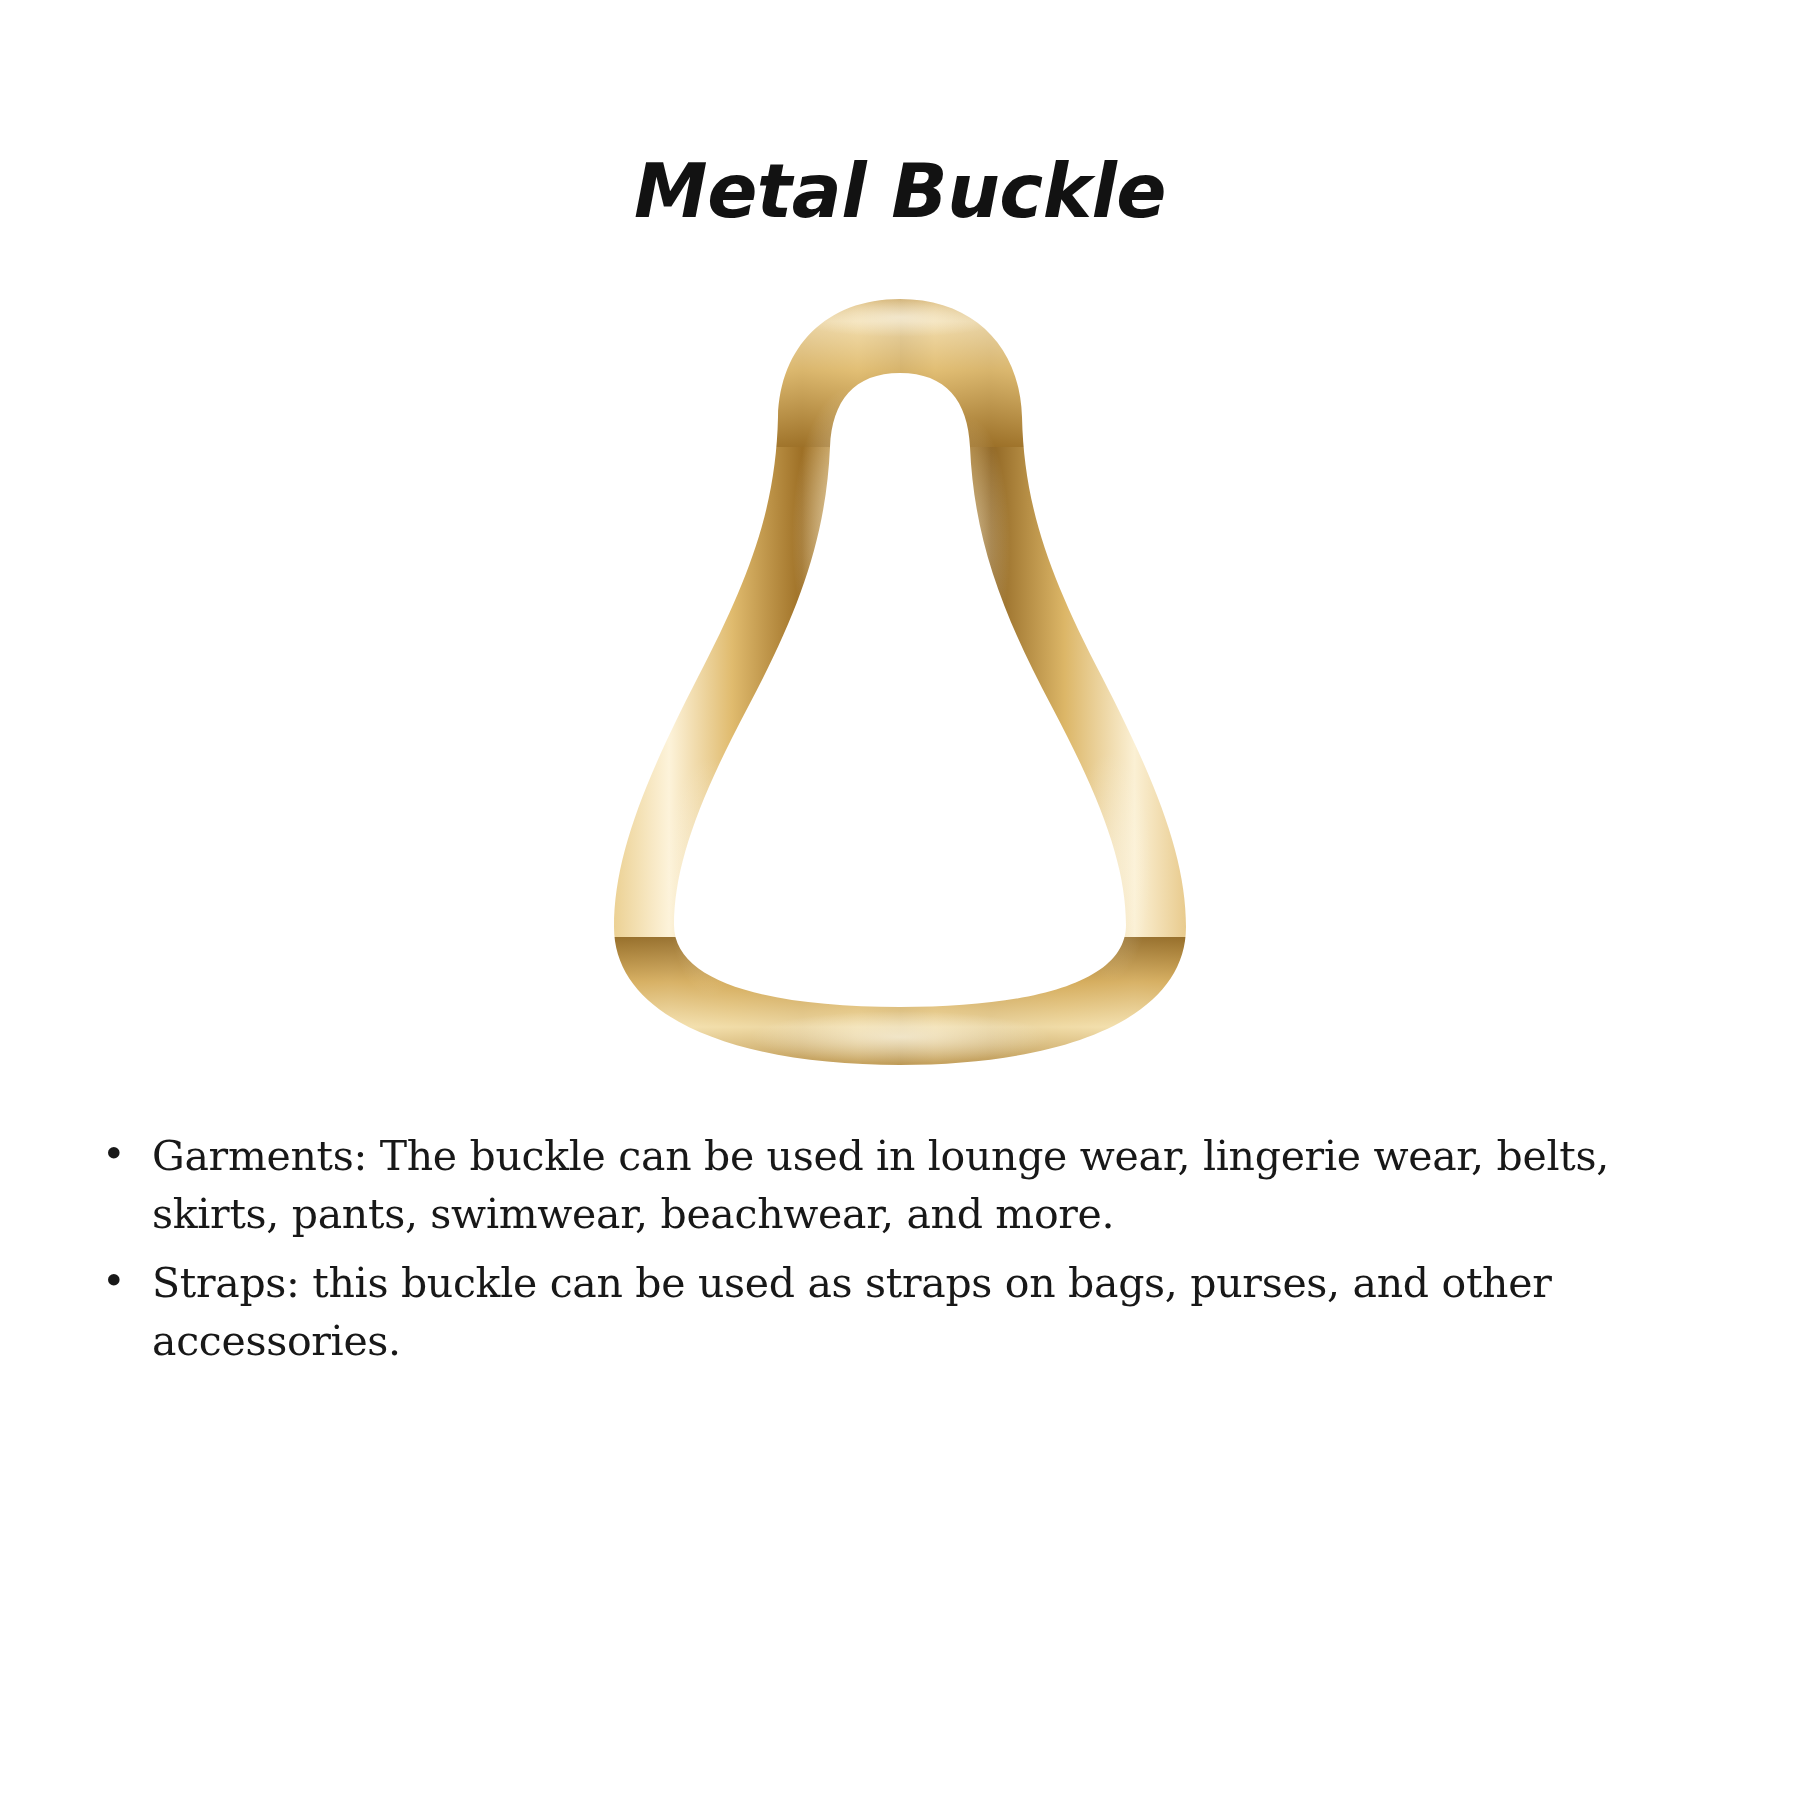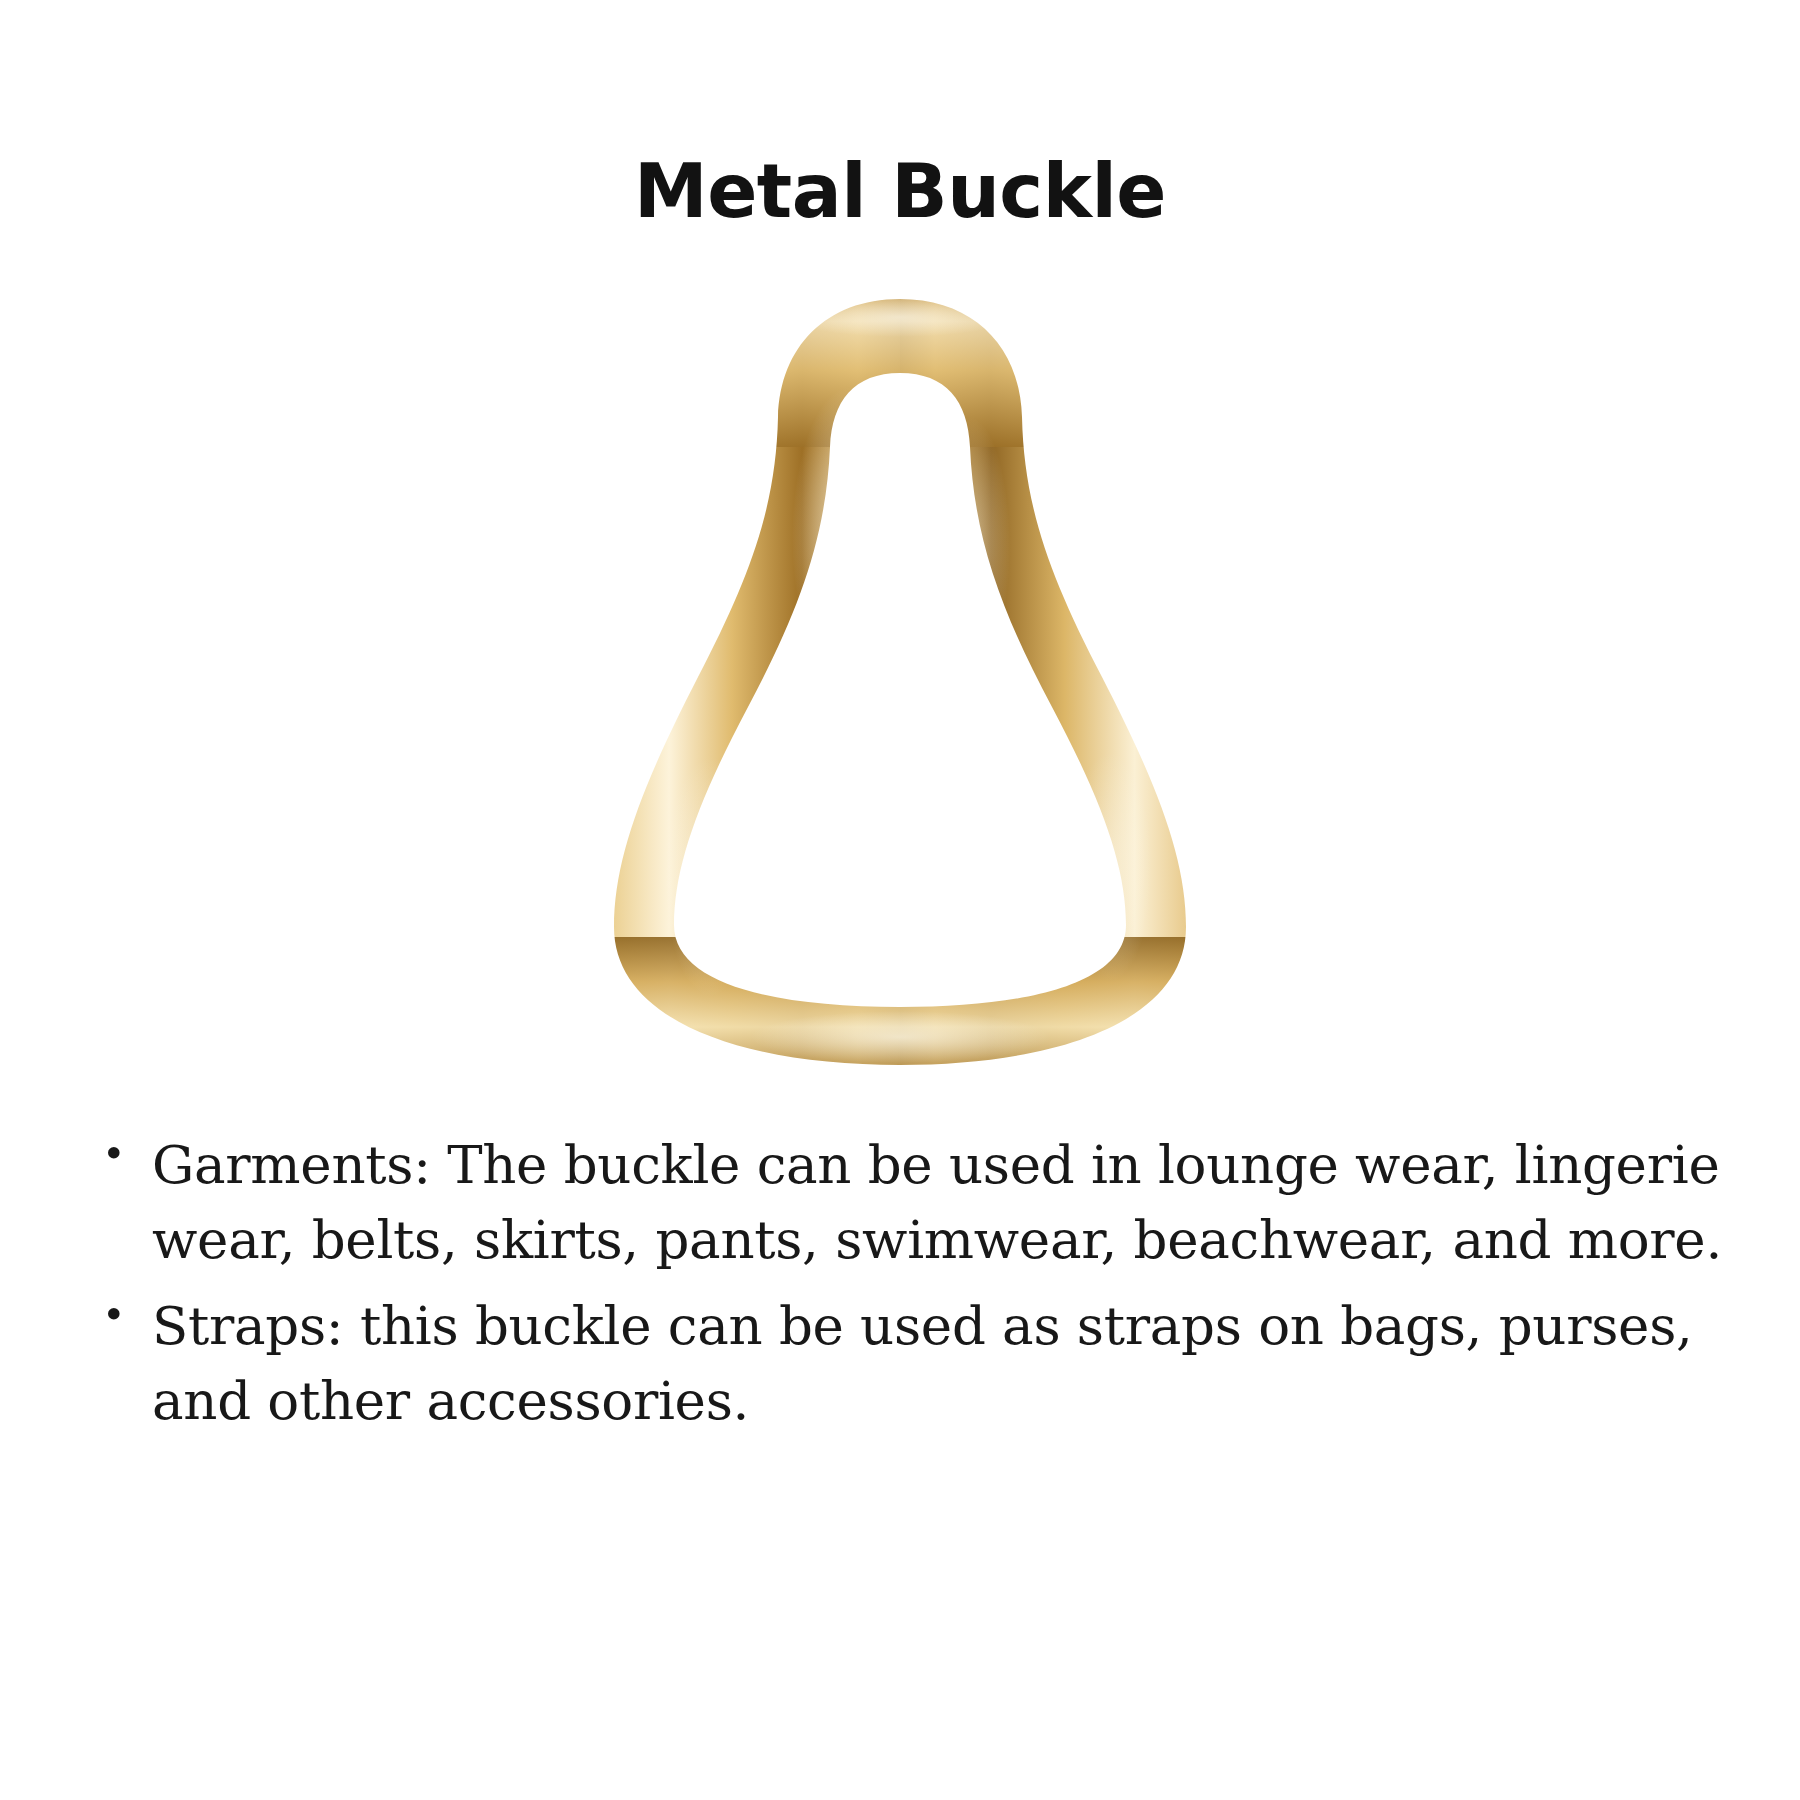--- a/index.html
+++ b/index.html
@@ -22,41 +22,42 @@
   }
   .title {
     font-family: "DejaVu Sans", sans-serif;
     font-weight: bold;
     font-size: 74px;
     color: #121212;
     text-align: center;
     letter-spacing: -0.5px;
     padding-top: 104px;
     line-height: 1.0;
+    font-style: italic;
   }
   .product-image-wrap {
     position: relative;
     width: 1800px;
     height: 810px;
     margin-top: 18px;
   }
   .product-svg {
     display: block;
     margin: 0 auto;
   }
   .features {
     margin: 0;
     padding: 0 60px 0 96px;
     list-style: none;
     margin-top: 40px;
   }
   .feature-item {
     position: relative;
     font-family: "DejaVu Serif", serif;
-    font-size: 53px;
+    font-size: 41px;
     line-height: 1.42;
     color: #181818;
     padding-left: 56px;
     margin-bottom: 10px;
     letter-spacing: -0.3px;
   }
   .feature-item::before {
     content: "\2022";
     position: absolute;
     left: 6px;

